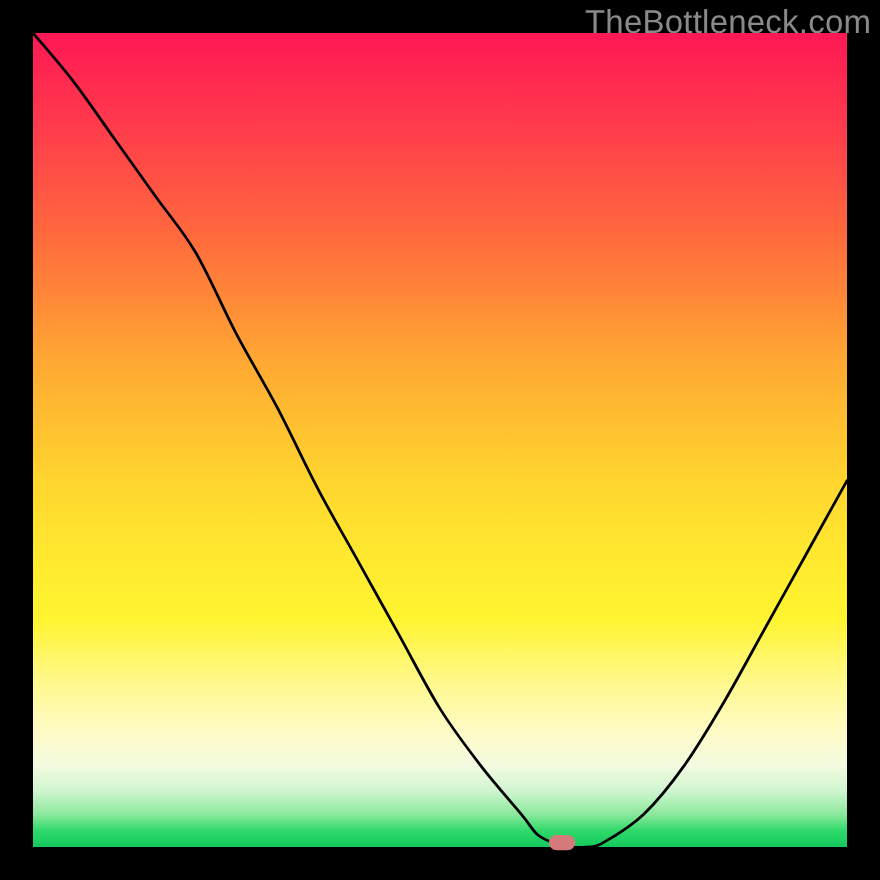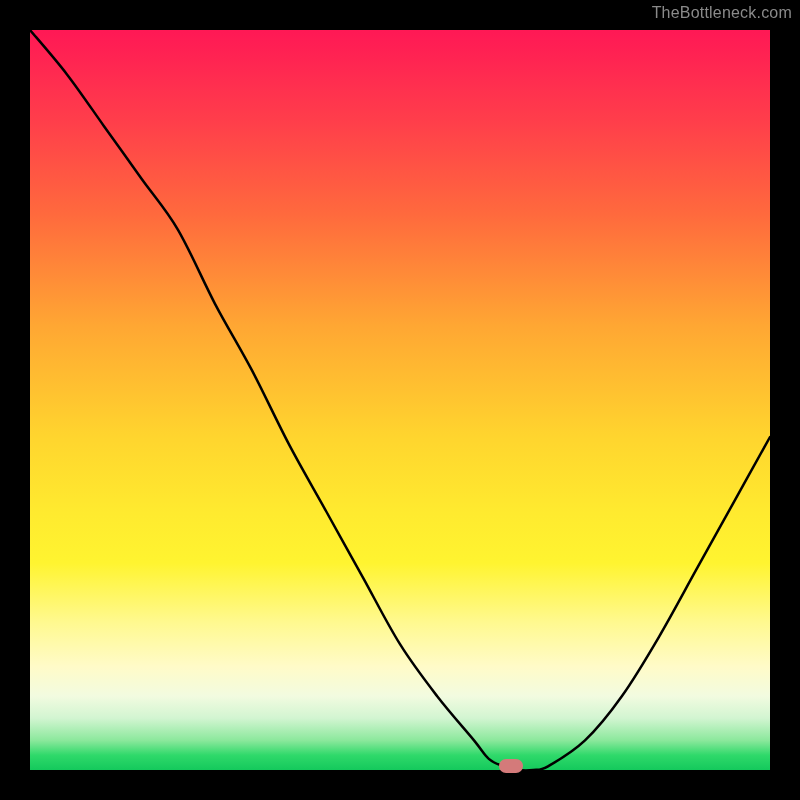--- a/index.html
+++ b/index.html
@@ -37,21 +37,21 @@
       #8be89c 96%,
       #2fd96a 98%,
       #14c95c 100%
     );
   }
   .watermark {
     position: absolute;
     top: 4px;
     right: 8px;
     font-family: Arial, Helvetica, sans-serif;
-    font-size: 16px;
+    font-size: 30px;
     color: #8a8a8a;
     letter-spacing: 0.2px;
     user-select: none;
   }
   svg.curve {
     position: absolute;
     left: 0;
     top: 0;
     width: 740px;
     height: 740px;

